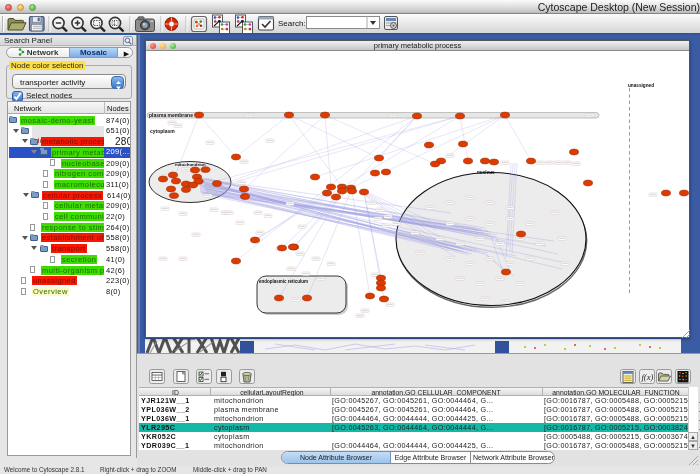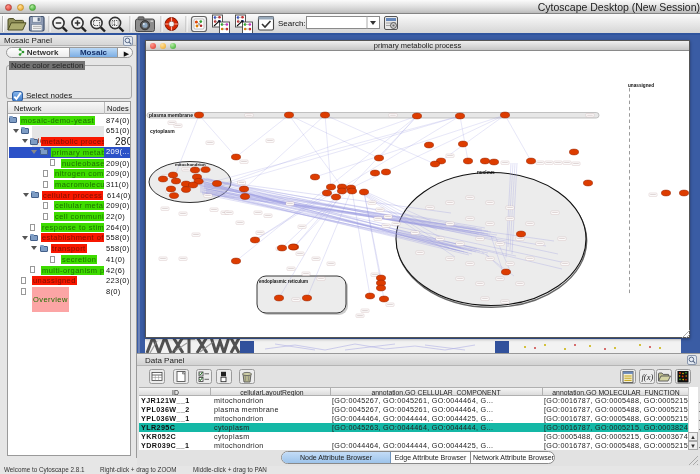--- a/index.html
+++ b/index.html
@@ -129,21 +129,21 @@
         <line x1="2" y1="9.5" x2="12" y2="9.5" stroke="#888" stroke-width="0.7"></line>
         <circle cx="9.5" cy="9.5" r="3" fill="#ccc" stroke="#444" stroke-width="0.8"></circle>
         <circle cx="9.5" cy="9.5" r="1.1" fill="#666"></circle>
       </g>
     </svg>
   </div>
 <div class="abs" style="left:0;top:33px;width:700px;height:2px;background:#2f549e"></div>
 
 <div class="abs" style="left:0;top:35px;width:137px;height:423px;background:#e6e6e6;border-right:1px solid #9a9a9a">
  <div class="abs" style="left:0;top:0;width:136px;height:11px;background:linear-gradient(#e9e9e9,#d6d6d6);border-bottom:1px solid #b5b5b5">
-   <span class="abs" style="left:4px;top:1px;font-size:8px;color:#222">Mosaic Panel</span>
+   <span class="abs" style="left:4px;top:1px;font-size:8px;color:#222">Search Panel</span>
    <svg class="abs" width="10" height="10" viewBox="0 0 10 10" style="right:3px;top:0.5px">
         <rect x="0.5" y="0.5" width="9" height="9" rx="1.5" fill="#e4eaf2" stroke="#8a97ad"></rect>
         <circle cx="4.4" cy="4.4" r="2.3" fill="none" stroke="#5a6a88" stroke-width="1"></circle>
         <line x1="6.2" y1="6.2" x2="8.3" y2="8.3" stroke="#5a6a88" stroke-width="1.2"></line>
       </svg>
  </div>
 
  <div class="abs" style="left:6px;top:12px;width:127px;height:11px;background:linear-gradient(#fefefe,#ececec);border:1px solid #9a9a9a;border-radius:5.5px;overflow:hidden">
    <span class="abs" style="left:0;top:0;width:62px;height:11px;font-size:8px;font-weight:bold;color:#333;text-align:center;line-height:10px">
      <svg width="7" height="8" viewBox="0 0 7 8" style="vertical-align:-1px">
@@ -151,21 +151,29 @@
           <circle cx="5" cy="4" r="1.3" fill="#2a9a2a"></circle>
           <circle cx="2" cy="6.5" r="1.3" fill="#2a9a2a"></circle>
           <path d="M2 1.5 L5 4 L2 6.5" stroke="#2a9a2a" stroke-width="0.7" fill="none"></path>
         </svg>
      Network</span>
    <span class="abs" style="left:62px;top:0;width:49px;height:11px;background:linear-gradient(#b9d8f6,#6fa5e0);border-left:1px solid #9a9a9a;border-right:1px solid #9a9a9a;font-size:8px;font-weight:bold;color:#15306a;text-align:center;line-height:10px">Mosaic</span>
    <span class="abs" style="left:112px;top:0;width:15px;height:11px;text-align:center;font-size:7px;line-height:11px;color:#111">▶</span>
  </div>
 
  <div class="abs" style="left:6px;top:30px;width:126px;height:34px;border:1px solid #aaa;border-radius:3px"></div>
- <span class="abs" style="left:9px;top:26px;background:#737373;padding:0 2px;font-size:8px;color:#222">Node color selection</span>
+ <span class="abs" style="left:9px;top:26px;background:#fde047;padding:0 2px;font-size:8px;color:#222">Node color selection</span>
+ <div class="abs" style="left:12px;top:39px;width:114px;height:15px;background:linear-gradient(#fff,#e8e8e8);border:1px solid #8a8a8a;border-radius:4px">
+   <span class="abs" style="left:7px;top:3px;font-size:8px;color:#111">transporter activity</span>
+   <span class="abs" style="right:1px;top:1px;width:13px;height:13px;border-radius:4px;background:linear-gradient(#8ab8ec,#3a77c8);border:1px solid #3a6ab0">
+     <svg width="13" height="12.5" viewBox="0 0 13 12.5">
+          <path d="M6.5 2 L9 5 L4 5 Z M6.5 10.5 L4 7.5 L9 7.5 Z" fill="#fff"></path>
+        </svg>
+   </span>
+ </div>
 
  <svg class="abs" width="11" height="11" viewBox="0 0 11 11" style="left:12px;top:55.5px">
    <defs>
         <linearGradient id="cbg" x1="0" y1="0" x2="0" y2="1">
           <stop offset="0" stop-color="#8ab8ec"></stop>
           <stop offset="1" stop-color="#3a77c8"></stop>
         </linearGradient>
       </defs>
    <rect x="0.5" y="0.5" width="10" height="10" rx="2.5" fill="url(#cbg)" stroke="#2d5da0"></rect>
    <path d="M2.3 5.6 L4.4 8 L8.8 1.8" stroke="#fff" stroke-width="1.9" fill="none"></path>
@@ -267,21 +275,21 @@
           <span style="position:absolute;left:32px;top:0.8px;background:#3edc00;color:#1d7000;font-size:7.5px;letter-spacing:0.45px;line-height:9px;padding:0 1px;white-space:nowrap;max-width:63px;overflow:hidden;display:inline-block">multi-organism pro</span>
           <span style="position:absolute;left:97px;top:0.8px;font-size:7.5px;letter-spacing:0.3px;line-height:9px;color:#111;white-space:nowrap">42(6)</span>
         </div>
         <div style="position:absolute;left:1px;top:161.5px;width:122px;height:10.7px;">
           <span style="position:absolute;left:12px;top:1.6px;width:5px;height:7px;background:#fff;border:0.6px solid #999"></span>
           <span style="position:absolute;left:23px;top:0.8px;background:#f81700;color:#7e1000;font-size:7.5px;letter-spacing:0.45px;line-height:9px;padding:0 1px;white-space:nowrap;max-width:72px;overflow:hidden;display:inline-block">unassigned</span>
           <span style="position:absolute;left:97px;top:0.8px;font-size:7.5px;letter-spacing:0.3px;line-height:9px;color:#111;white-space:nowrap">223(0)</span>
         </div>
         <div style="position:absolute;left:1px;top:172.2px;width:122px;height:10.7px;">
           <span style="position:absolute;left:12px;top:1.6px;width:5px;height:7px;background:#fff;border:0.6px solid #999"></span>
-          <span style="position:absolute;left:23px;top:0.8px;background:#fca5a5;color:#1d7000;font-size:7.5px;letter-spacing:0.45px;line-height:9px;padding:8px 1px;white-space:nowrap;max-width:72px;overflow:hidden;display:inline-block">Overview</span>
+          <span style="position:absolute;left:23px;top:0.8px;background:#fef9c3;color:#1d7000;font-size:7.5px;letter-spacing:0.45px;line-height:9px;padding:0 1px;white-space:nowrap;max-width:72px;overflow:hidden;display:inline-block">Overview</span>
           <span style="position:absolute;left:97px;top:0.8px;font-size:7.5px;letter-spacing:0.3px;line-height:9px;color:#111;white-space:nowrap">8(0)</span>
         </div>
       </div>
  </div>
 </div>
 
 <div class="abs" style="left:137px;top:35px;width:563px;height:318px;background:#3a5ca4">
  <div class="abs" style="left:1px;top:0;width:2px;height:318px;background:#6b82b8"></div>
 
  <div class="abs" style="left:8px;top:304px;width:536px;height:14px;background:#f2f2f2">
@@ -664,28 +672,20 @@
         </g>
         <g stroke="#aaa" stroke-width="1">
           <line x1="536" y1="287" x2="544" y2="279"></line>
           <line x1="540" y1="287" x2="544" y2="283"></line>
         </g>
       </svg>
  </div>
 </div>
 
 <div class="abs" style="left:137px;top:353px;width:563px;height:113px;background:#e2e2e2;border-top:1px solid #999">
- <div class="abs" style="left:0;top:0;width:563px;height:12px;background:linear-gradient(#e9e9e9,#d2d2d2);border-bottom:1px solid #b5b5b5">
-   <span class="abs" style="left:8px;top:2px;font-size:8px;color:#222">Data Panel</span>
-   <svg class="abs" width="10" height="10" viewBox="0 0 10 10" style="right:3px;top:1px">
-        <rect x="0.5" y="0.5" width="9" height="9" rx="1.5" fill="#e4eaf2" stroke="#8a97ad"></rect>
-        <circle cx="4.4" cy="4.4" r="2.3" fill="none" stroke="#5a6a88" stroke-width="1"></circle>
-        <line x1="6.2" y1="6.2" x2="8.3" y2="8.3" stroke="#5a6a88" stroke-width="1.2"></line>
-      </svg>
- </div>
  <svg width="563" height="21" viewBox="0 0 563 21" style="position:absolute;left:0;top:12px">
       <g transform="translate(12,3)">
         <rect x="0.5" y="0.5" width="15" height="14" rx="2" fill="#ececec" stroke="#9a9a9a" stroke-width="1"></rect>
         <rect x="3" y="3.5" width="10" height="8" fill="#fff" stroke="#444" stroke-width="0.8"></rect>
         <line x1="3" y1="6" x2="13" y2="6" stroke="#444" stroke-width="0.8"></line>
         <line x1="3" y1="8.5" x2="13" y2="8.5" stroke="#888" stroke-width="0.5"></line>
         <line x1="6.3" y1="6" x2="6.3" y2="11.5" stroke="#888" stroke-width="0.5"></line>
         <line x1="9.6" y1="6" x2="9.6" y2="11.5" stroke="#888" stroke-width="0.5"></line>
       </g>
       <g transform="translate(36,3)">

